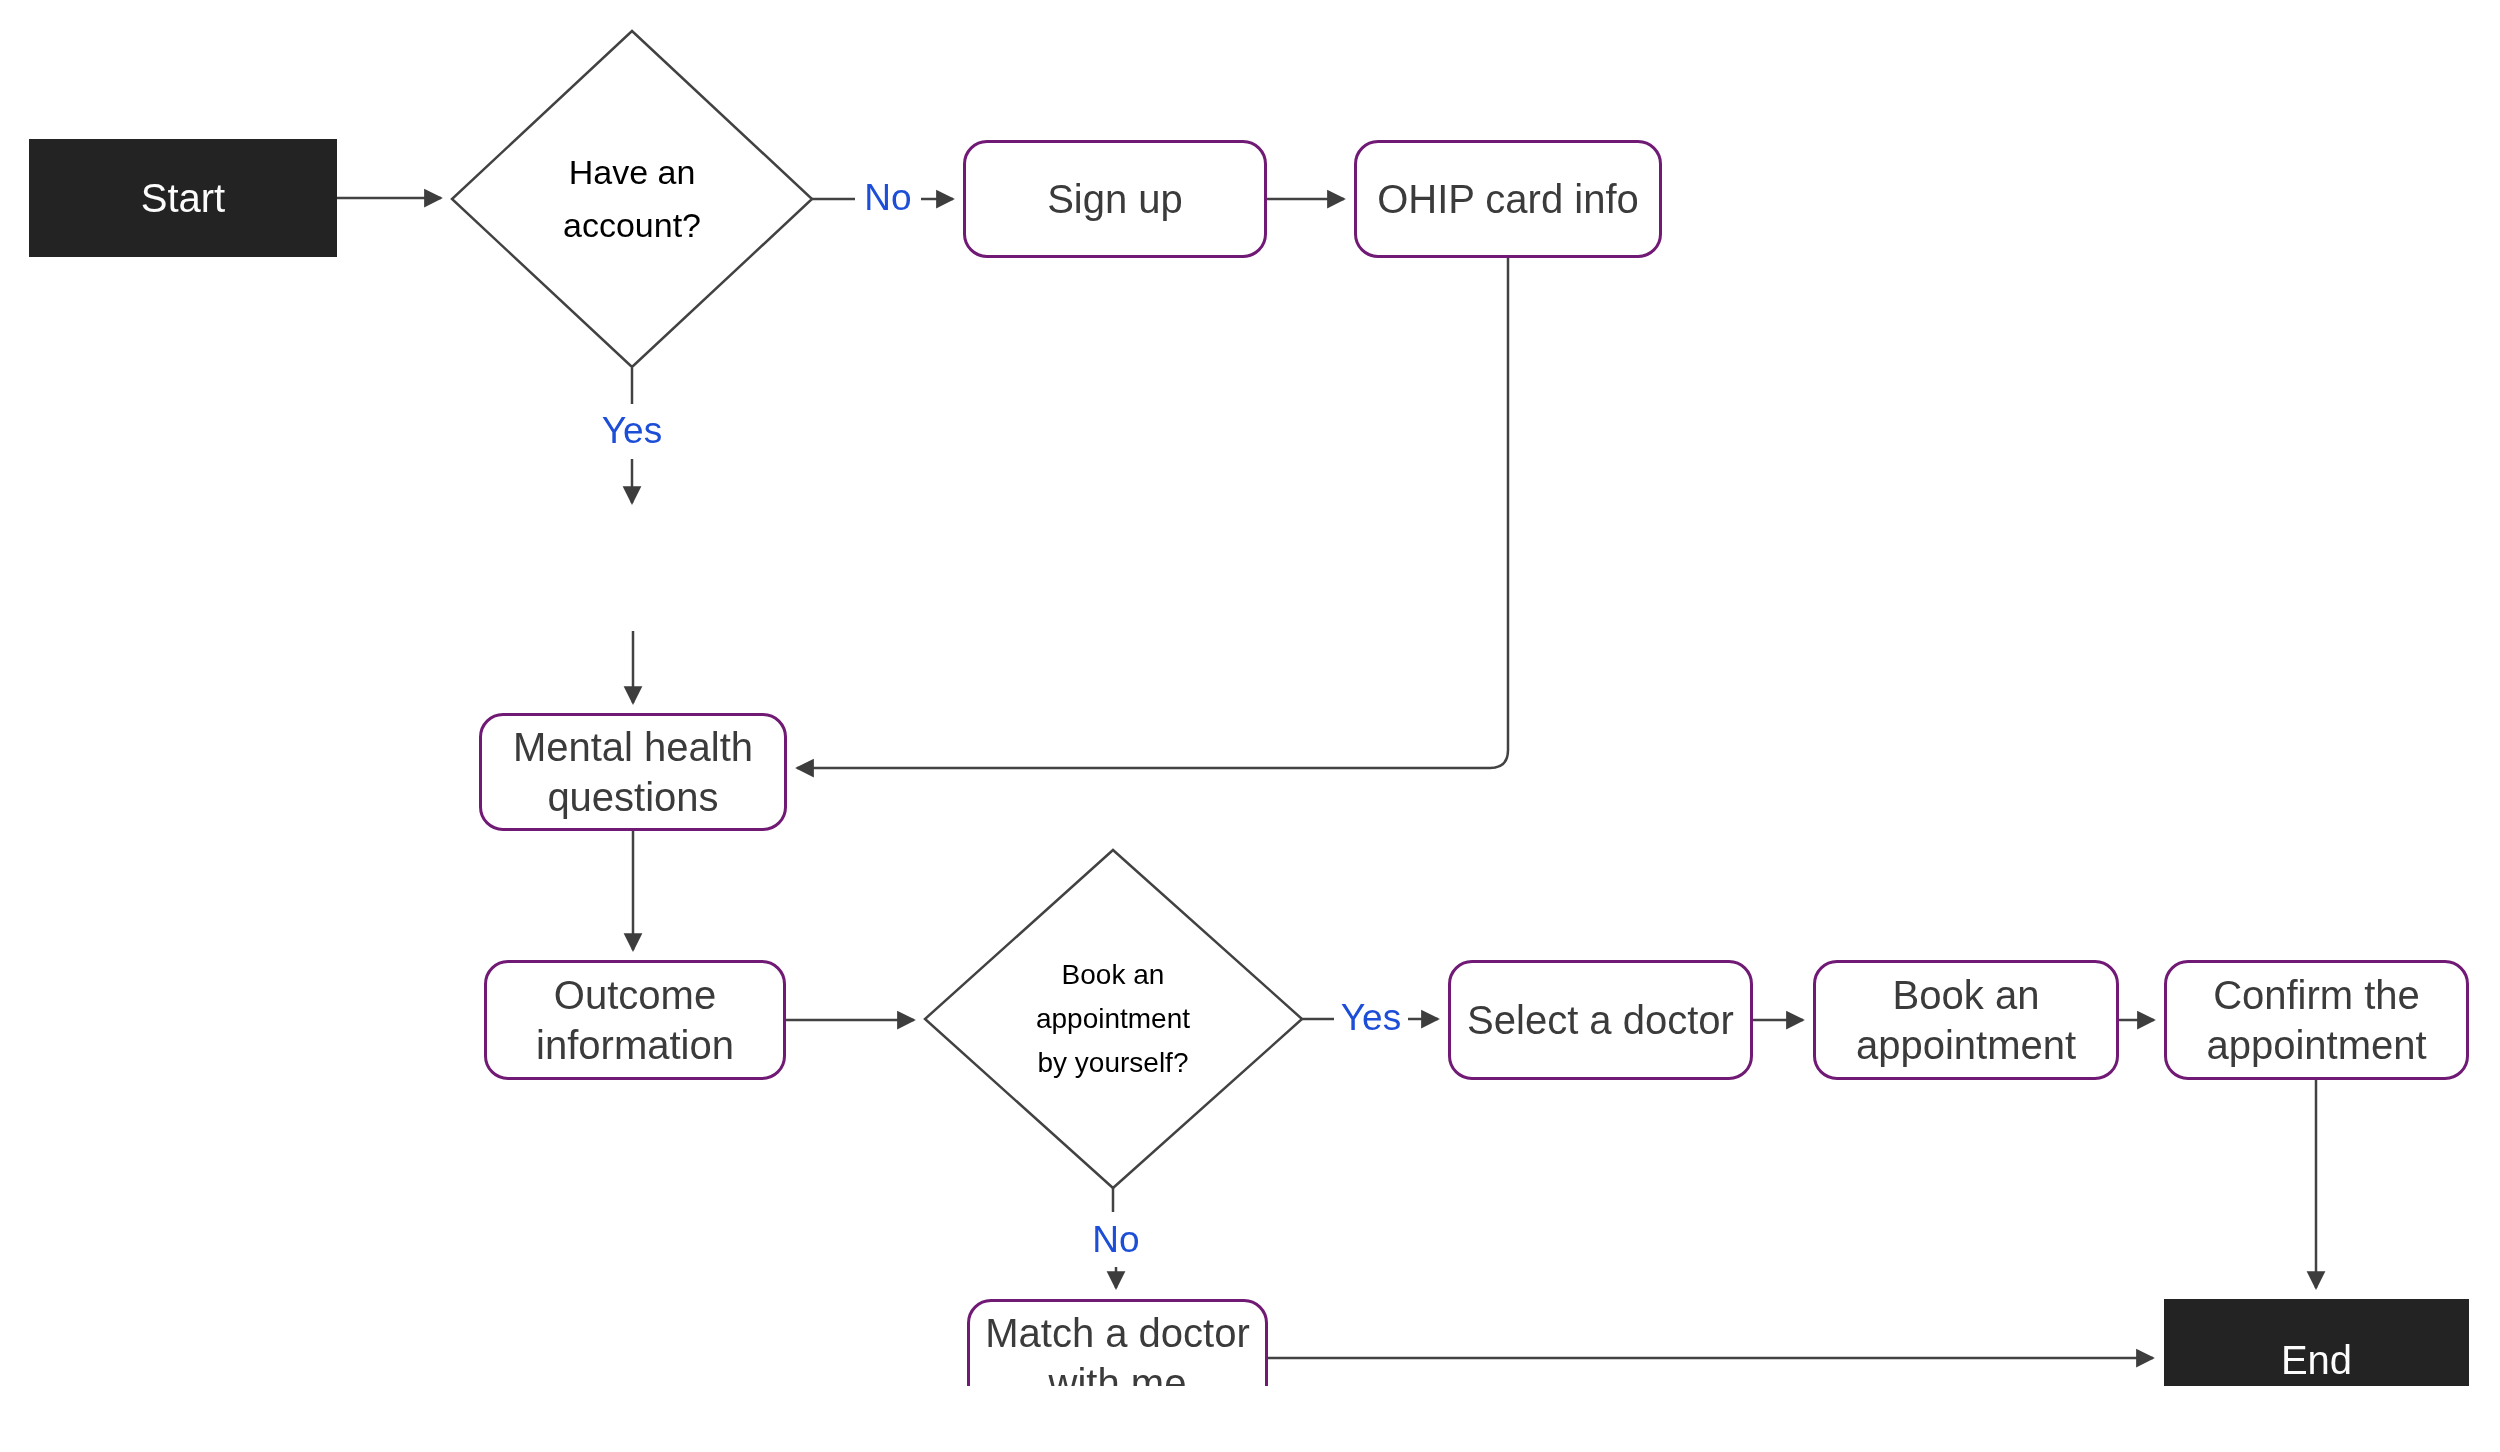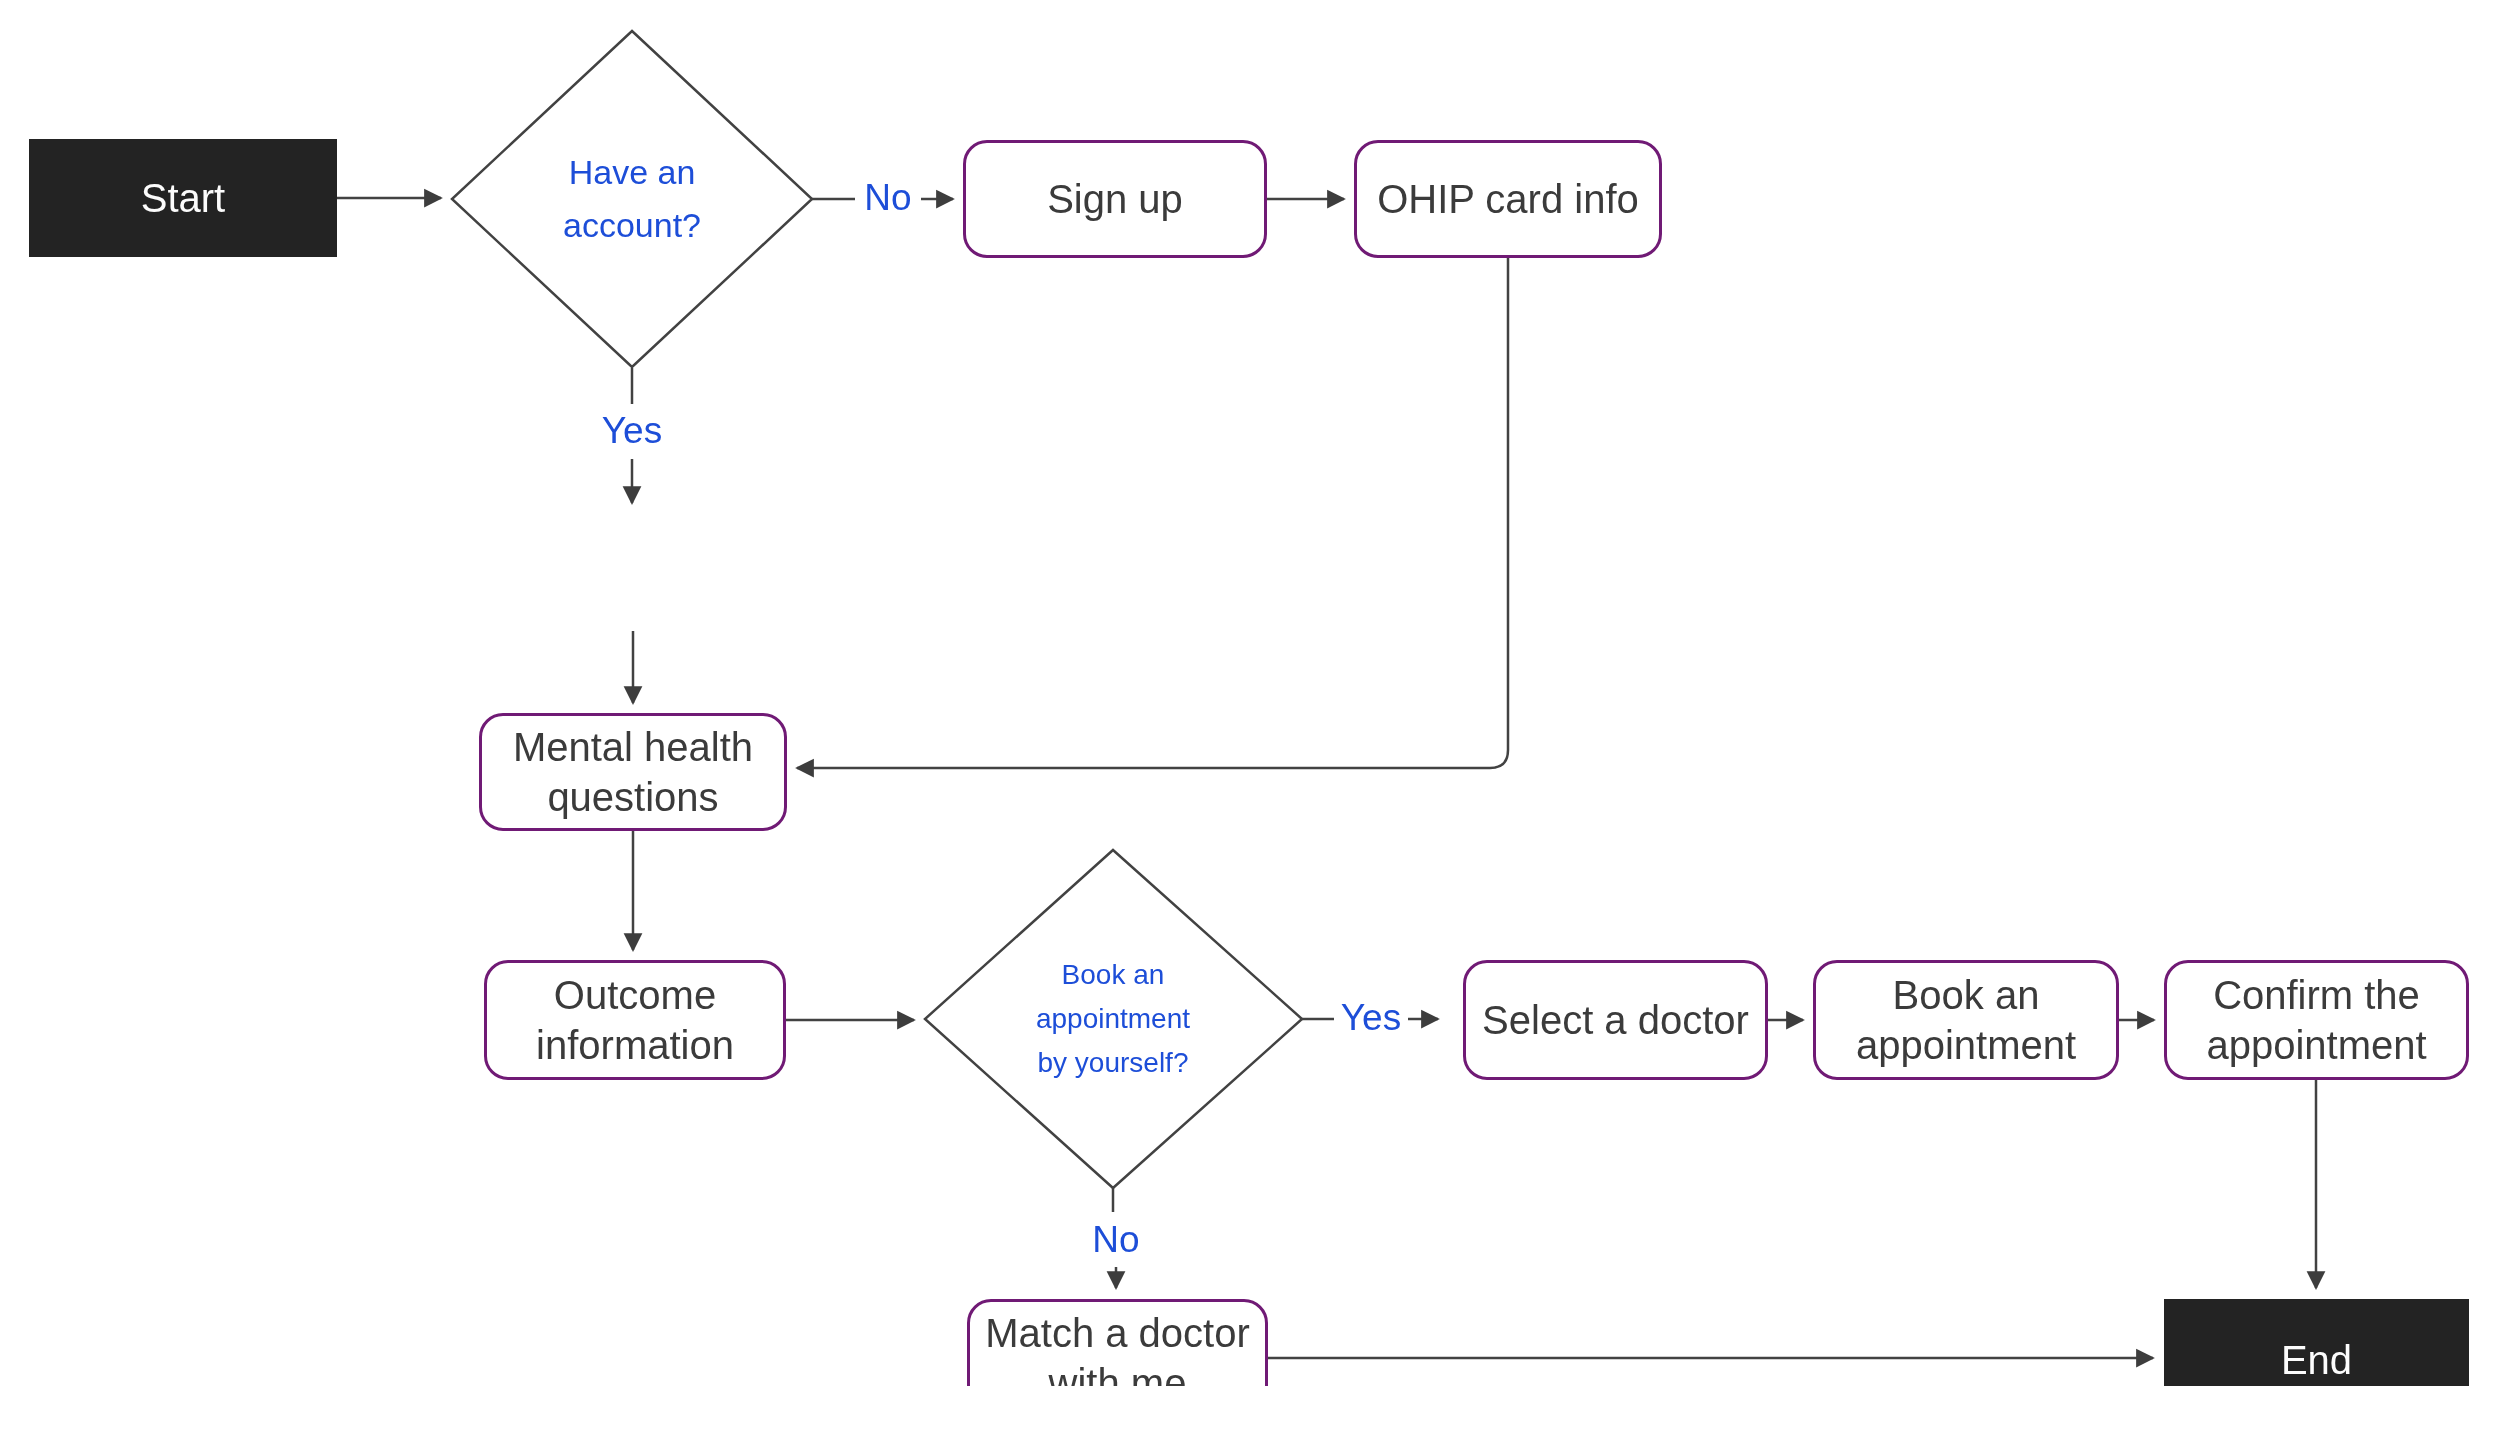--- a/index.html
+++ b/index.html
@@ -44,21 +44,21 @@
     border: none;
     border-radius: 0;
   }
   .diamond-label {
     position: absolute;
     display: flex;
     align-items: center;
     justify-content: center;
     text-align: center;
     white-space: pre-line;
-    color: #1d4ed8;
+    color: #000000;
     transform: translate(-50%, -50%);
   }
   .diamond-label.d1 {
     font-size: 34px;
     line-height: 53px;
   }
   .diamond-label.d2 {
     font-size: 28px;
     line-height: 44px;
   }
@@ -130,21 +130,21 @@
 
   <div class="node process" style="left:1354px; top:140px; width:308px; height:118px;">OHIP card info</div>
 
 
   <div class="node process" style="left:479px; top:713px; width:308px; height:118px;">Mental health
 questions</div>
 
   <div class="node process" style="left:484px; top:960px; width:302px; height:120px;">Outcome
 information</div>
 
-  <div class="node process" style="left:1448px; top:960px; width:305px; height:120px;margin-left:15px;">Select a doctor</div>
+  <div class="node process" style="left:1448px; top:960px; width:305px; height:120px;">Select a doctor</div>
 
   <div class="node process" style="left:1813px; top:960px; width:306px; height:120px;">Book an
 appointment</div>
 
   <div class="node process" style="left:2164px; top:960px; width:305px; height:120px;">Confirm the
 appointment</div>
 
   <div class="node process" style="left:967px; top:1299px; width:301px; height:118px;">Match a doctor
 with me</div>
 

